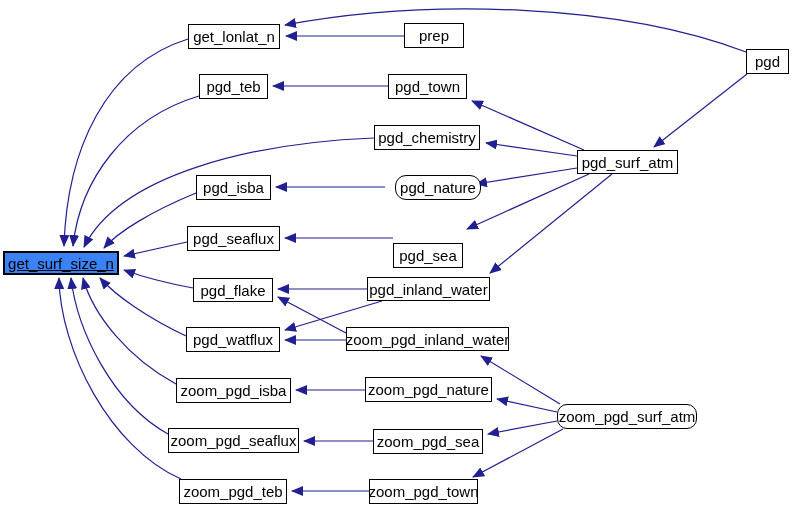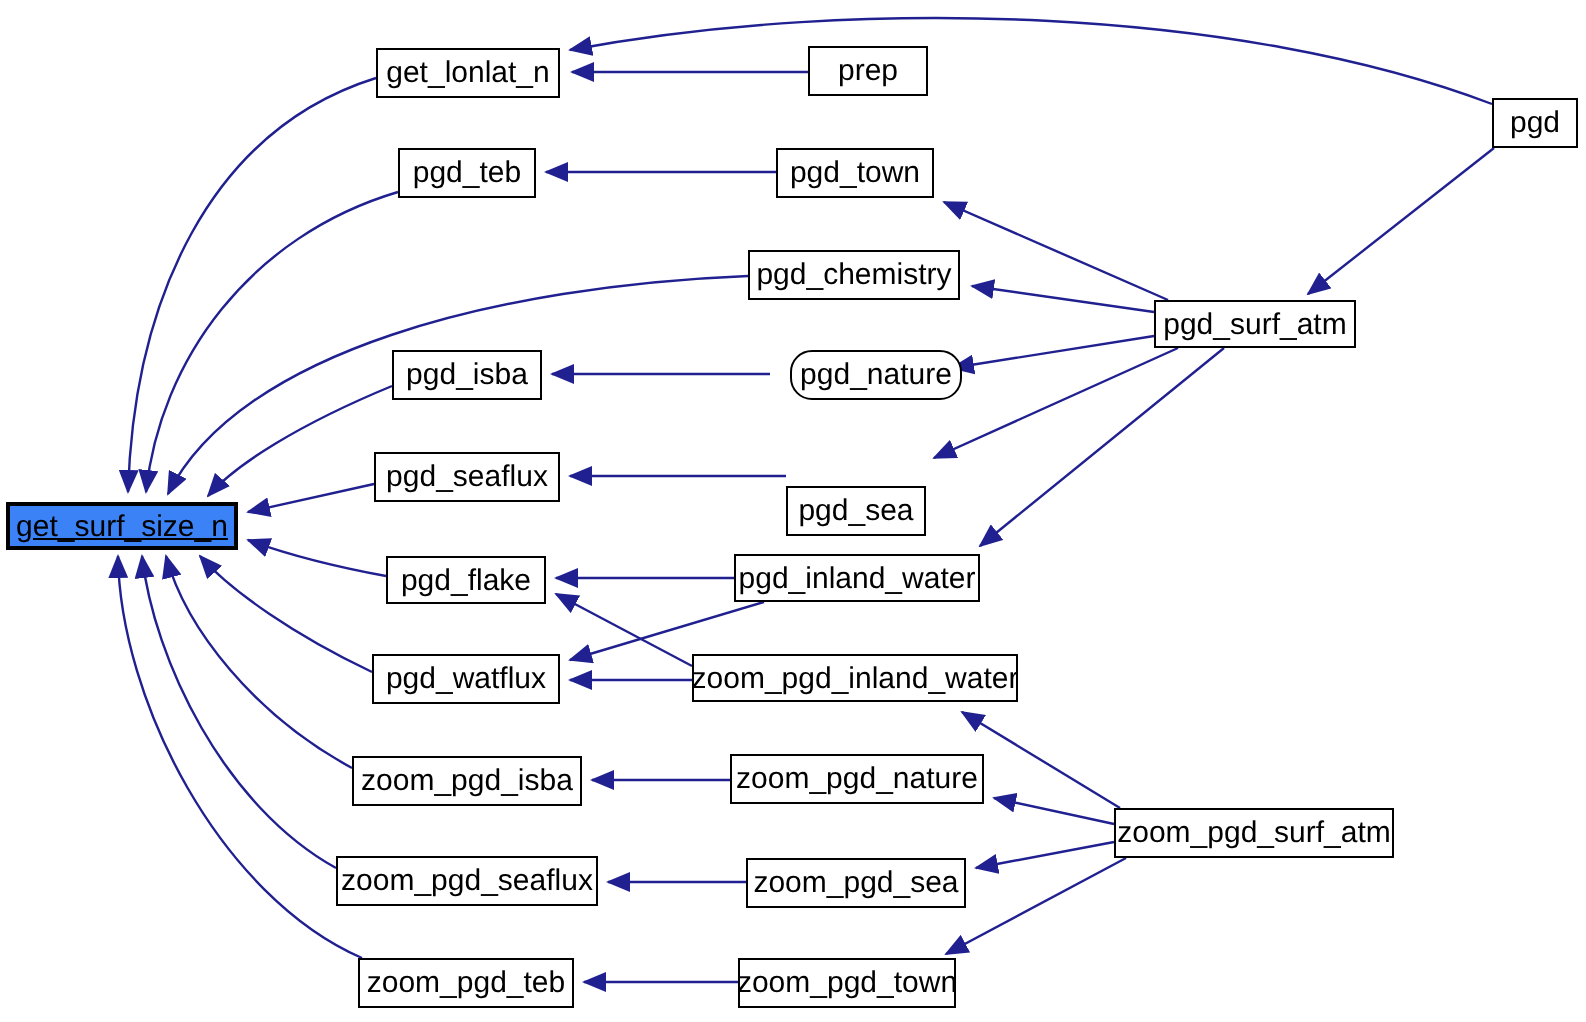--- a/index.html
+++ b/index.html
@@ -150,21 +150,21 @@
   <div class="node" style="left:373px; top:429px; width:110px; height:25px;">
     <span>zoom_pgd_sea</span>
   </div>
   <div class="node" style="left:369px; top:479px; width:109px; height:25px;">
     <span>zoom_pgd_town</span>
   </div>
 
   <div class="node" style="left:577px; top:150px; width:101px; height:24px;">
     <span>pgd_surf_atm</span>
   </div>
-  <div class="node" style="left:557px; top:404px; width:140px; height:25px;">
+  <div class="node" style="left:557px; top:404px; width:140px; height:25px;border-radius:10px;">
     <span>zoom_pgd_surf_atm</span>
   </div>
 
   <div class="node" style="left:746px; top:49px; width:43px; height:25px;">
     <span>pgd</span>
   </div>
 
 </div>
 
 </body></html>

